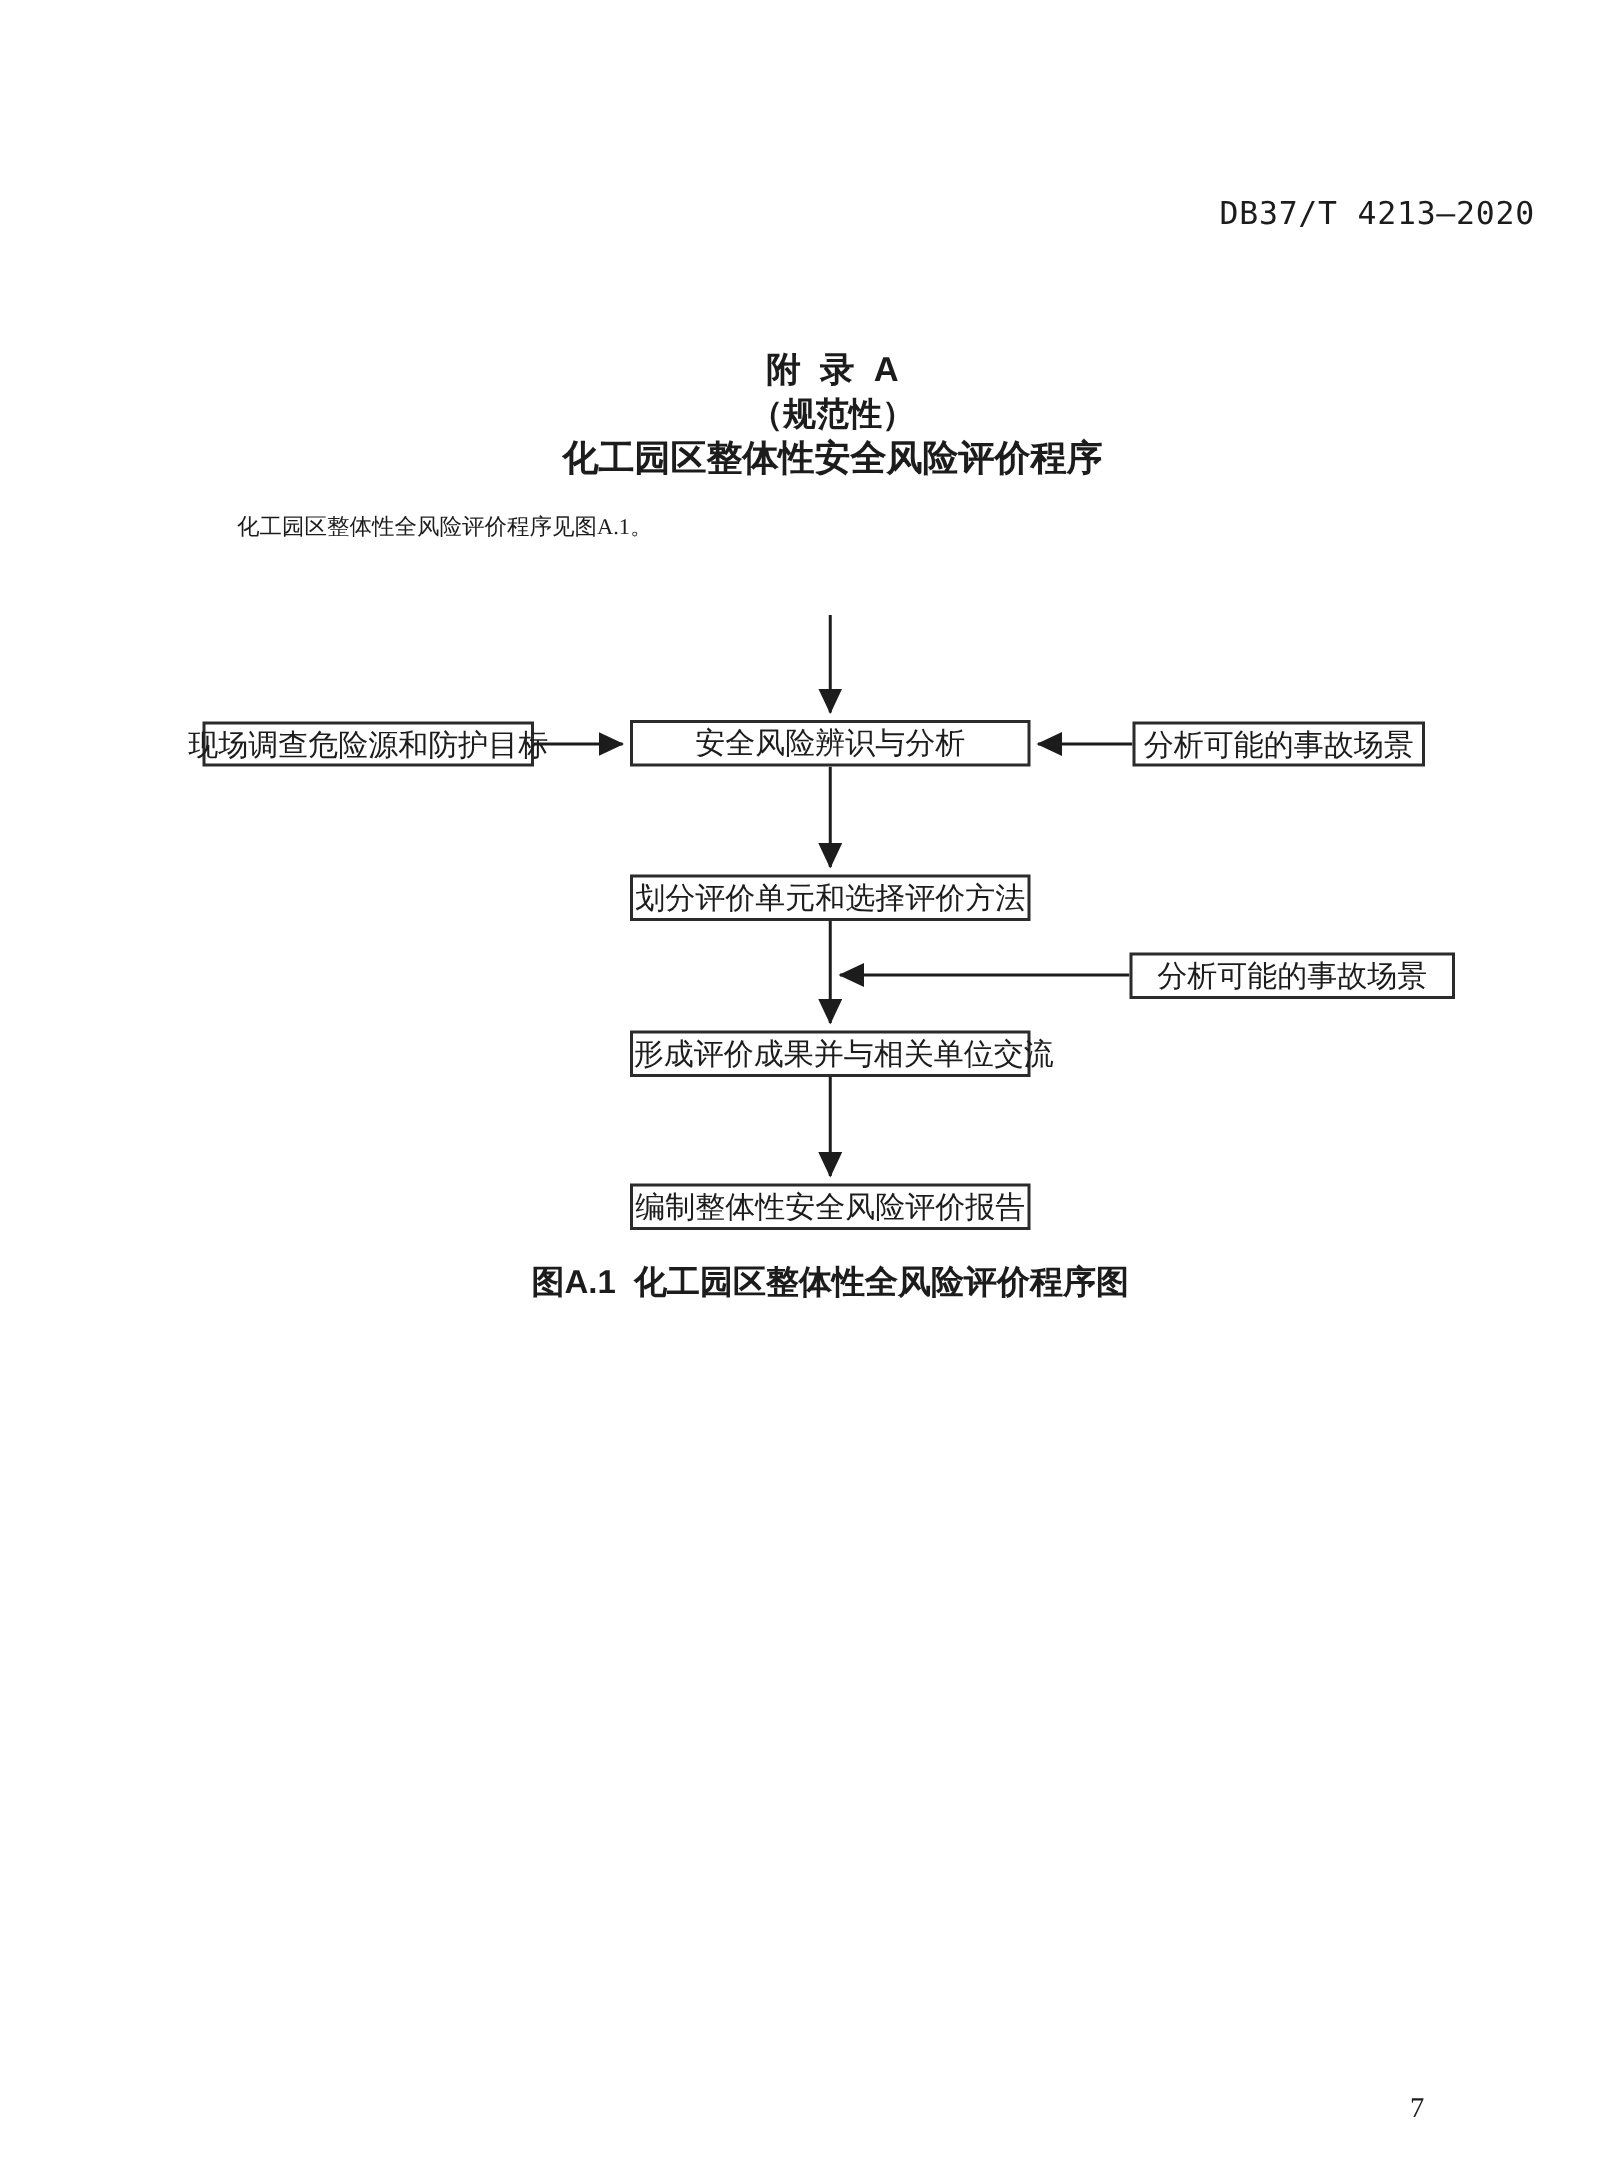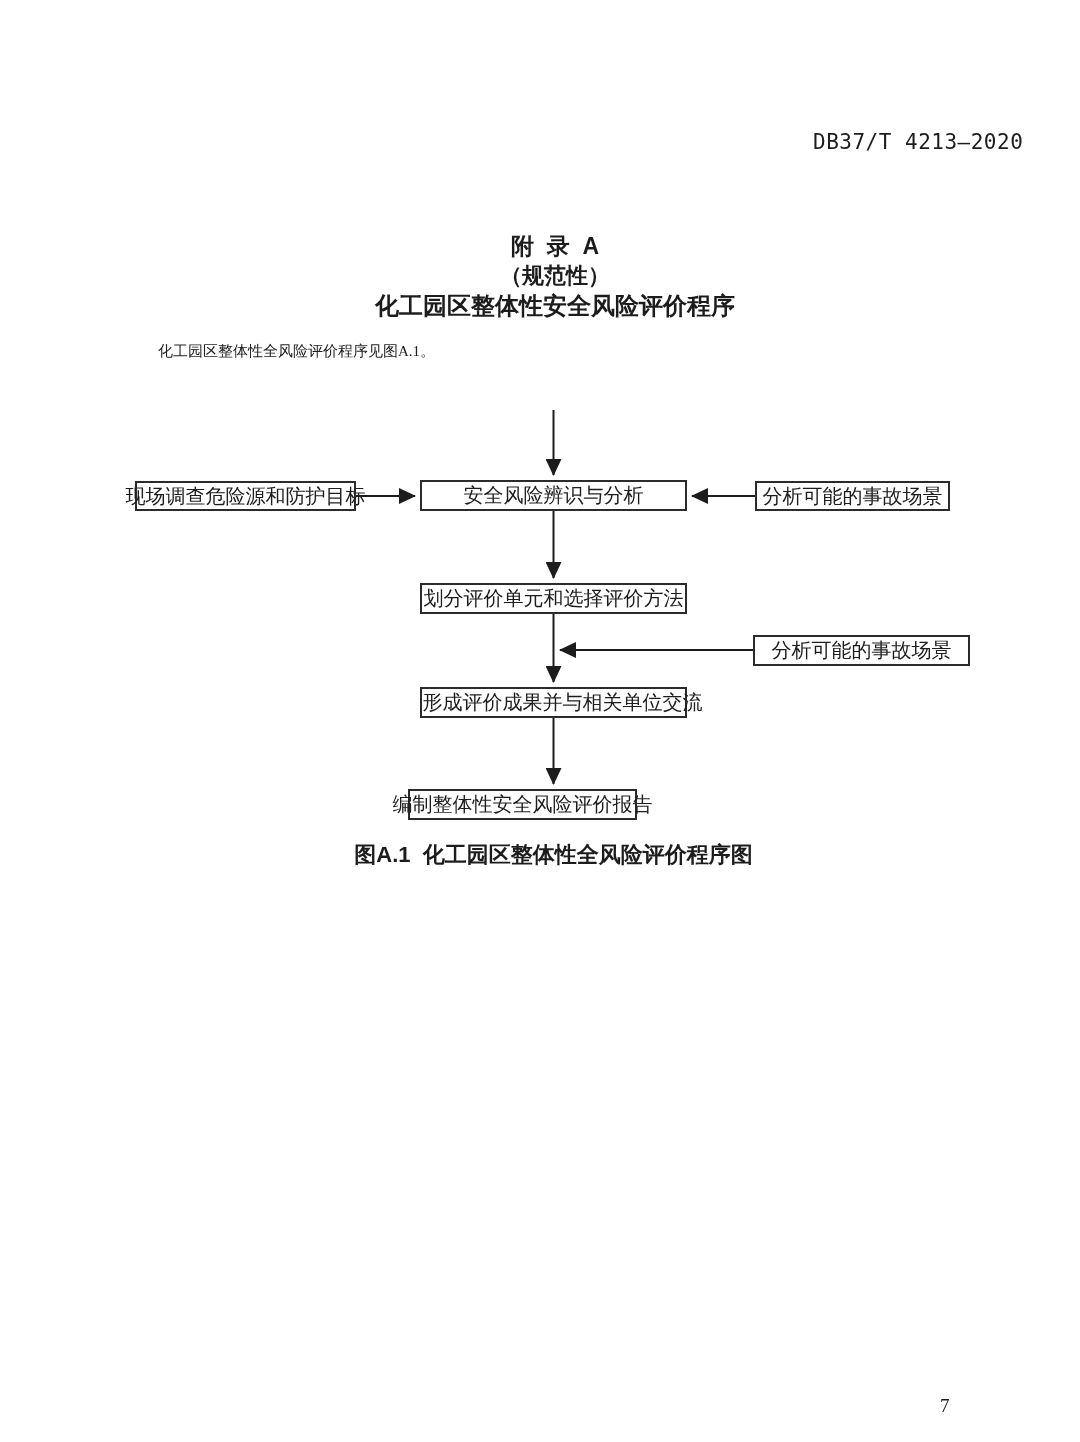--- a/index.html
+++ b/index.html
@@ -71,21 +71,21 @@
     white-space: nowrap;
     box-sizing: border-box;
   }
   .box-preparation    { left: 420px; top: 379px; width: 267px; height: 31px; }
   .box-identification { left: 420px; top: 480px; width: 267px; height: 31px; }
   .box-survey         { left: 135px; top: 481px; width: 221px; height: 30px; }
   .box-scenario       { left: 755px; top: 481px; width: 195px; height: 30px; }
   .box-divide         { left: 420px; top: 583px; width: 267px; height: 31px; }
   .box-qualquant      { left: 753px; top: 635px; width: 217px; height: 31px; }
   .box-results        { left: 420px; top: 687px; width: 267px; height: 31px; padding-left: 18px; }
-  .box-report         { left: 408px; top: 789px; width: 229px; height: 31px; }
+  .box-report         { left: 420px; top: 789px; width: 267px; height: 31px; }
   .arrow-layer {
     position: absolute;
     left: 0;
     top: 0;
     width: 1080px;
     height: 1442px;
     pointer-events: none;
   }
   .figure-caption {
     position: absolute;

